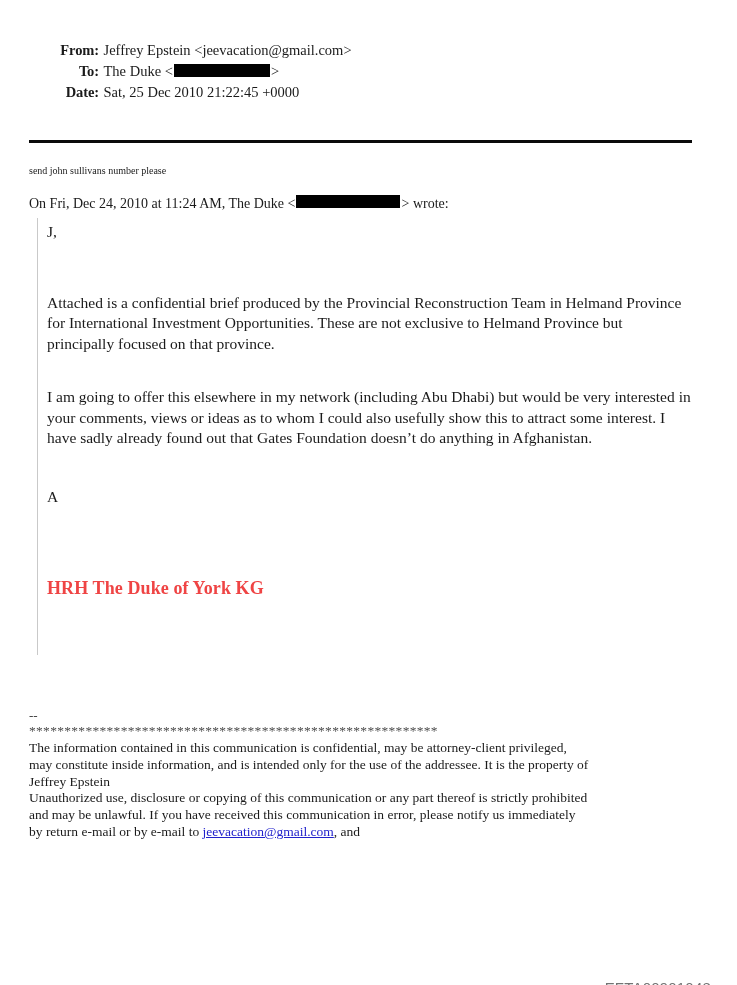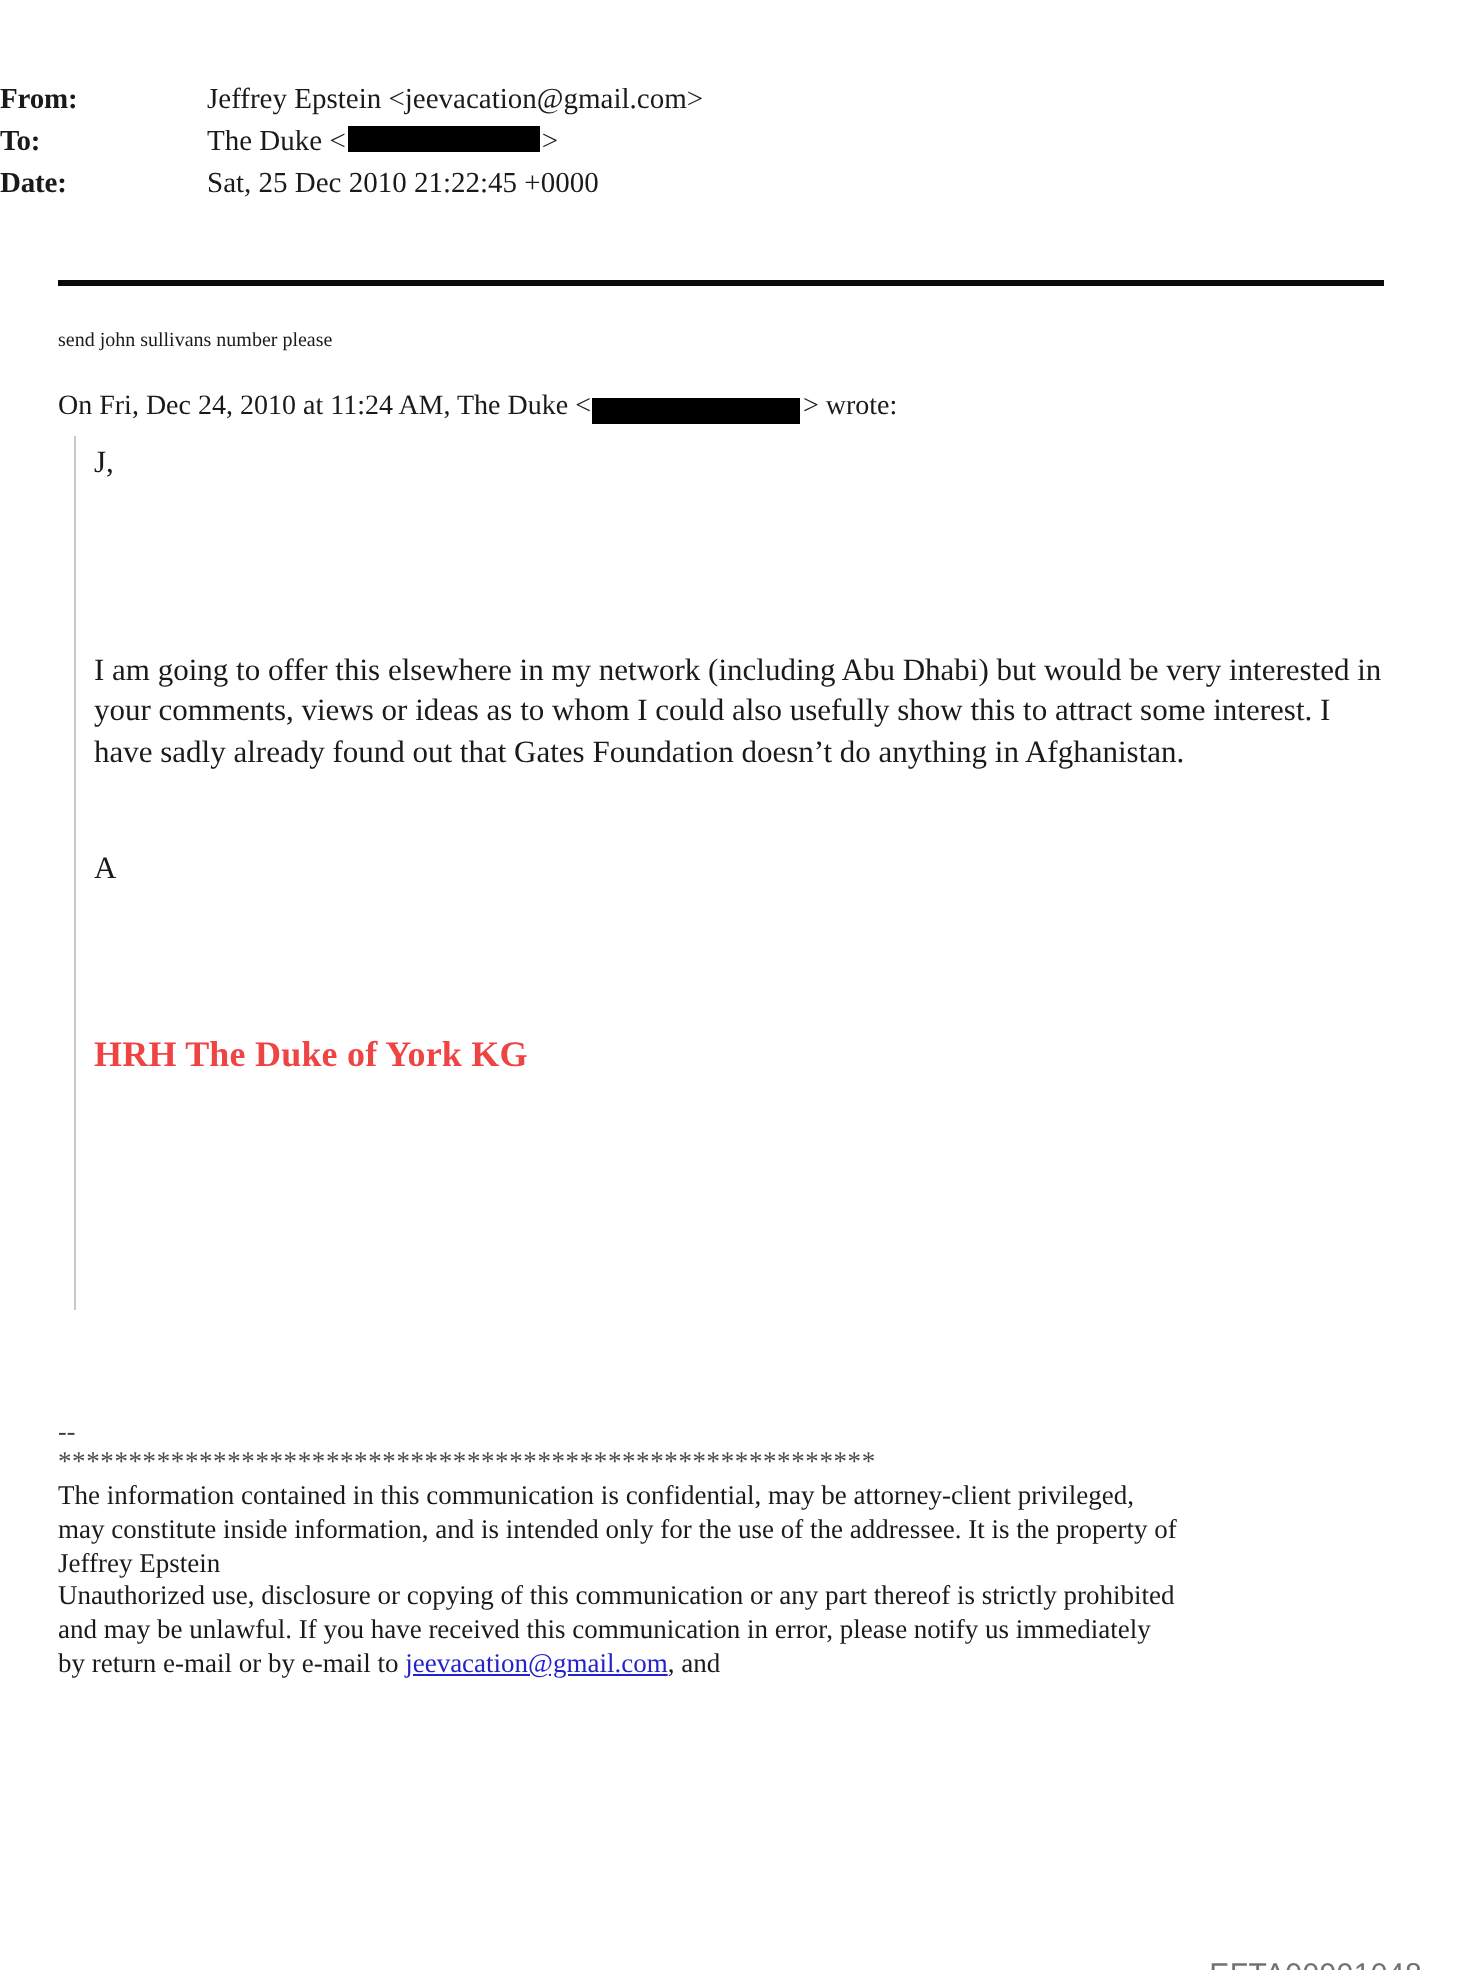--- a/index.html
+++ b/index.html
@@ -25,21 +25,21 @@
   }
   .hdr-row {
     display: flex;
     align-items: baseline;
     font-size: 14.5px;
     line-height: 21px;
     white-space: nowrap;
   }
   .hdr-label {
     width: 99px;
-    text-align: left;
+    text-align: right;
     font-weight: bold;
     flex: 0 0 99px;
     letter-spacing: -0.1px;
   }
   .hdr-value {
     padding-left: 4.5px;
     display: flex;
     align-items: baseline;
     font-family: Liberation Serif, serif;
   }
@@ -72,21 +72,21 @@
     font-size: 10px;
     line-height: 19px;
   }
   .onwrote-line {
     position: absolute;
     left: 29px;
     top: 194px;
     font-size: 14px;
     line-height: 20px;
     display: flex;
-    align-items: center;
+    align-items: flex-start;
     white-space: nowrap;
   }
 
   
   .quote {
     position: absolute;
     left: 37px;
     top: 218px;
     width: 660px;
     border-left: 1px solid #c9c9c9;
@@ -191,20 +191,21 @@
 
 <div class="onwrote-line">
   <span>On Fri, Dec 24, 2010 at 11:24 AM, The Duke &lt;</span>
     <span class="redaction quote-line"></span>
     <span>&gt; wrote:</span>
 </div>
 
 <div class="quote">
   <p class="q-para q-salutation">J,</p>
   <div class="gap-a"></div>
+  <p class="q-para">Attached is a confidential brief produced by the Provincial Reconstruction Team in Helmand Province for International Investment Opportunities.  These are not exclusive to Helmand Province but principally focused on that province.</p>
   <div class="gap-b"></div>
   <p class="q-para">I am going to offer this elsewhere in my network (including Abu Dhabi) but would be very interested in your comments, views or ideas as to whom I could also usefully show this to attract some interest.  I have sadly already found out that Gates Foundation doesn’t do anything in Afghanistan.</p>
   <div class="gap-c"></div>
   <p class="q-para q-sign-off">A</p>
   <div class="gap-d"></div>
   <p class="q-signature">HRH The Duke of York KG</p>
 </div>
 
 <div class="footer">
   <div class="foot-dashes">--</div>

